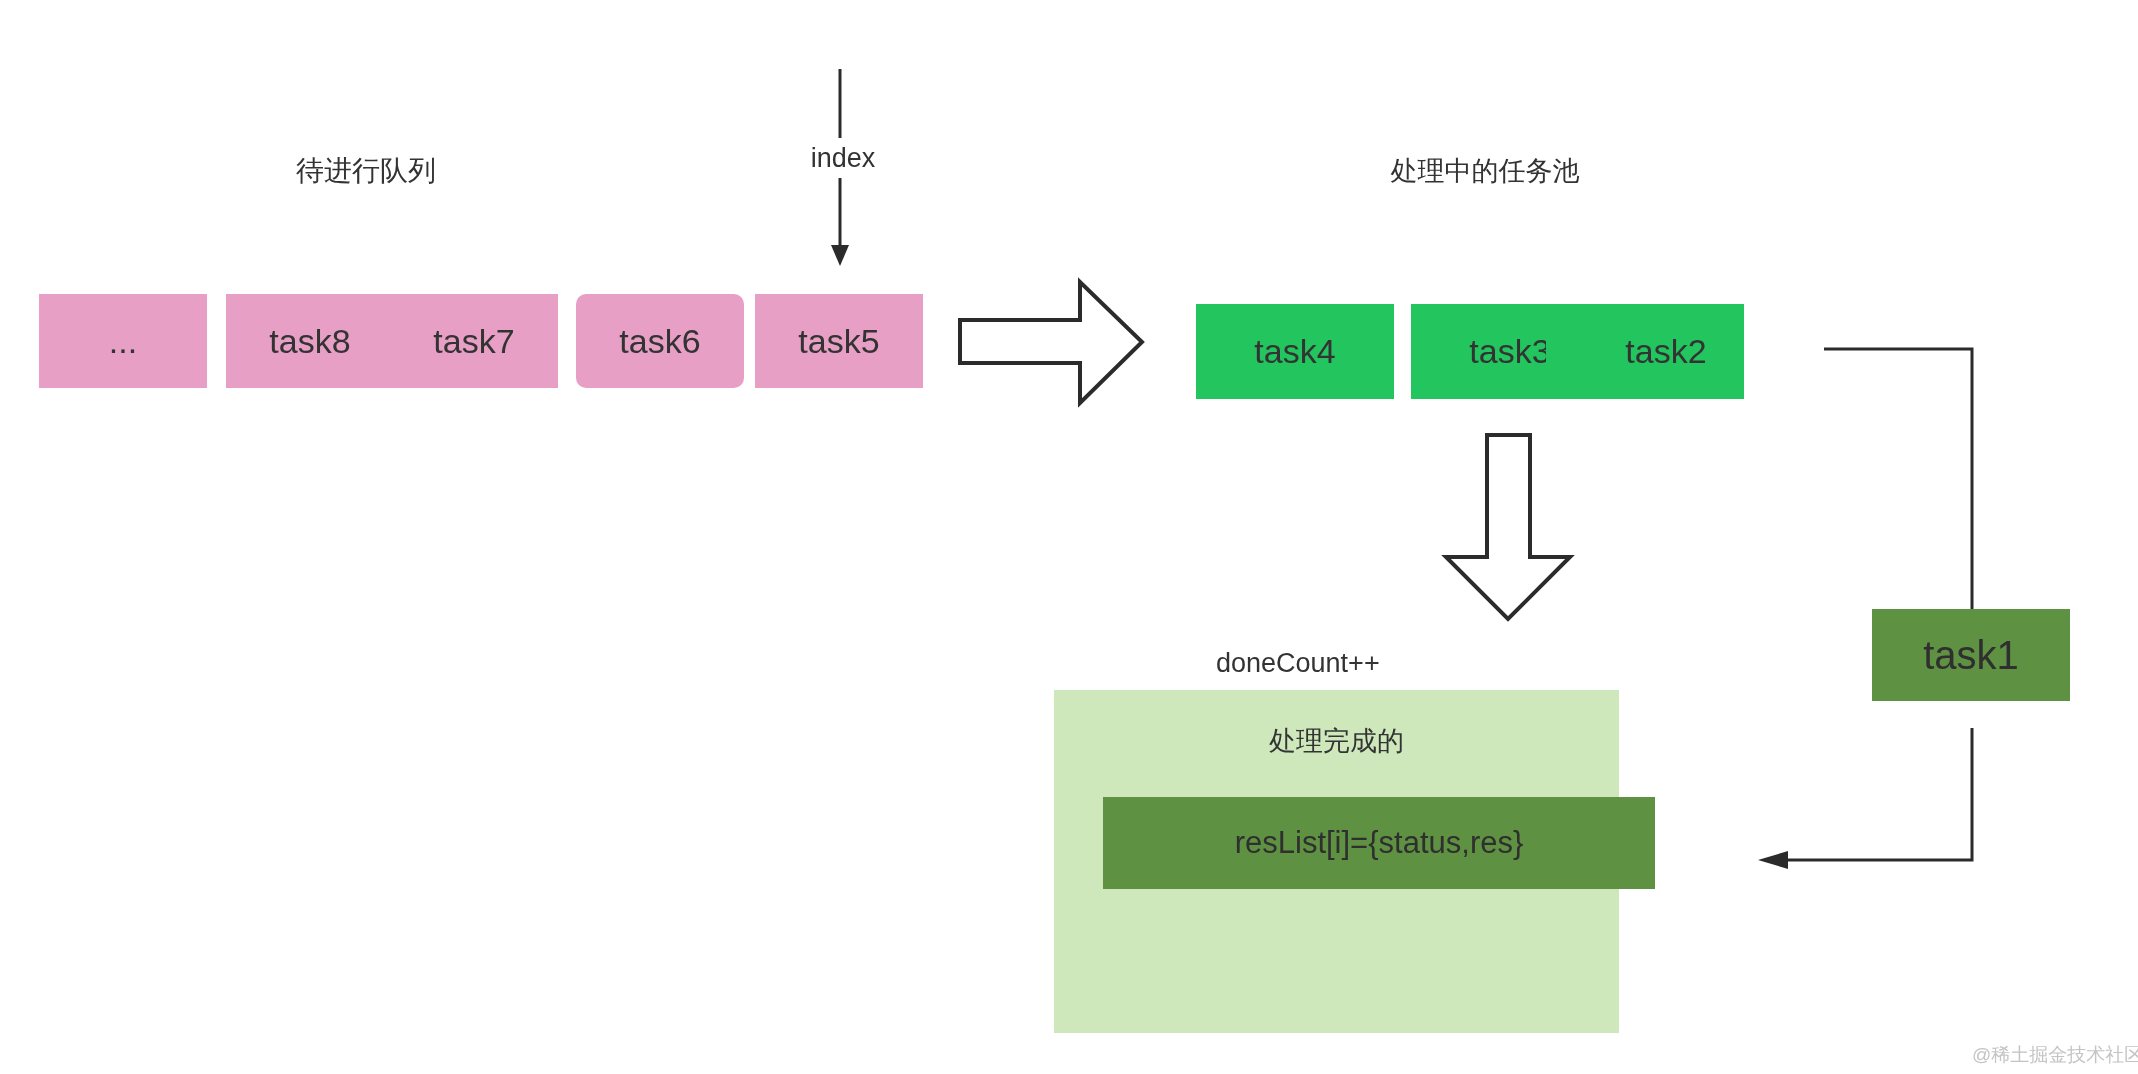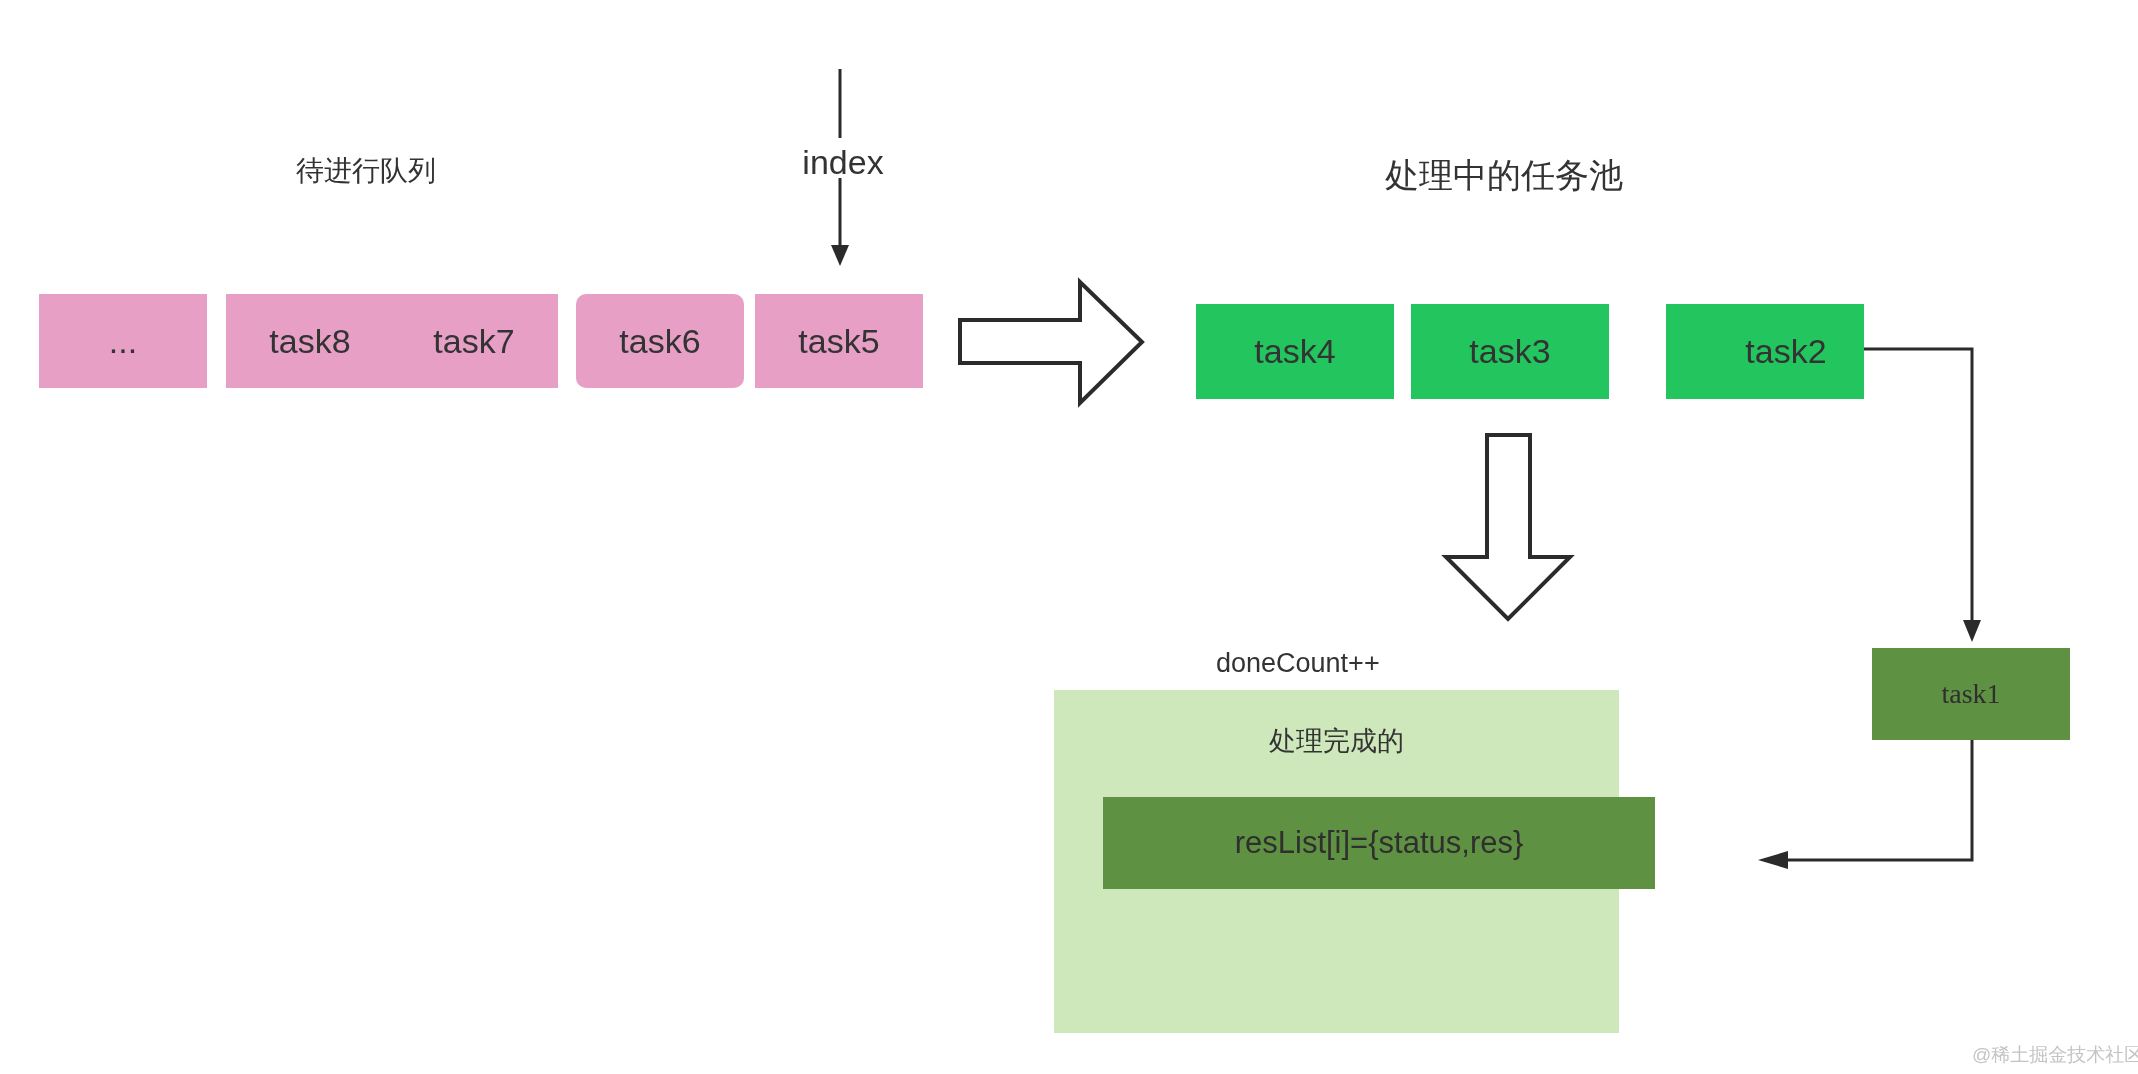--- a/index.html
+++ b/index.html
@@ -7,31 +7,31 @@
     width:2138px;height:1074px;
     font-family:"Liberation Sans","DejaVu Sans",sans-serif;
     color:#333333;
     position:relative;
     overflow:hidden;
   }
   .stage{position:absolute;left:0;top:0;width:2138px;height:1074px;}
   .svg-overlay{position:absolute;left:0;top:0;width:2138px;height:1074px;pointer-events:none;}
   .label{position:absolute;text-align:center;white-space:nowrap;color:#333333;}
   .title-label{font-size:28px;}
-  .small-label{font-size:34px;}
+  .small-label{font-size:27px;}
   .box{
     position:absolute;
     display:flex;align-items:center;justify-content:center;
     font-size:34px;color:#333333;
     box-sizing:border-box;
   }
   .queue-box{width:168px;height:94px;top:294px;background:#E79FC5;}
   .pool-box{width:198px;height:95px;top:304px;background:#22c55e;}
   .green-box{background:#5F9142;color:#2F2F2F;}
-  .task1-box{left:1872px;top:648px;width:198px;height:92px;font-size:28px;font-family:Liberation Serif, serif;}
+  .task1-box{left:1872px;top:609px;width:198px;height:92px;font-size:40px;}
   .done-container{
     position:absolute;left:1054px;top:690px;width:565px;height:343px;
     background:#CEE8BB;
   }
   .done-title{
     position:absolute;left:0;top:33px;width:100%;
     text-align:center;font-size:27px;color:#333333;
   }
   .reslist-box{left:49px;top:107px;width:552px;height:92px;font-size:31px;}
   .donecount-label{left:1216px;top:648px;font-size:27px;}
@@ -79,21 +79,21 @@
   <div class="label small-label" style="left:1385px;top:153px;width:200px;">处理中的任务池</div>
 
   <div class="box queue-box" style="left:39px;">...</div>
   <div class="box queue-box" style="left:218px;margin-left:8px;">task8</div>
   <div class="box queue-box" style="left:390px;">task7</div>
   <div class="box queue-box" style="left:576px;border-radius:10px;">task6</div>
   <div class="box queue-box" style="left:755px;">task5</div>
 
   <div class="box pool-box" style="left:1196px;">task4</div>
   <div class="box pool-box" style="left:1411px;">task3</div>
-  <div class="box pool-box" style="left:1666px;padding-left:42px;">task2</div>
+  <div class="box pool-box" style="left:1546px;padding-left:42px;">task2</div>
 
   <div class="box green-box task1-box">task1</div>
 
   <div class="label donecount-label">doneCount++</div>
 
   <div class="done-container">
     <div class="done-title">处理完成的</div>
     <div class="box green-box reslist-box">resList[i]={status,res}</div>
   </div>
 

